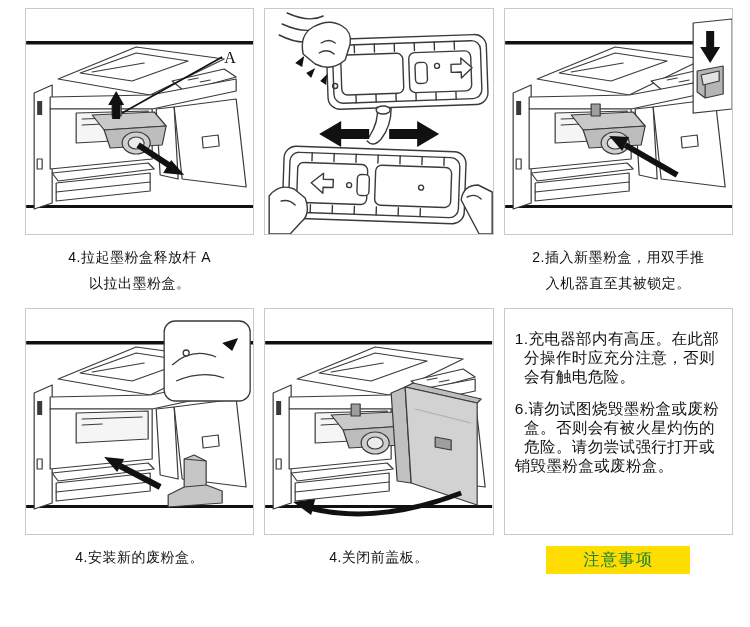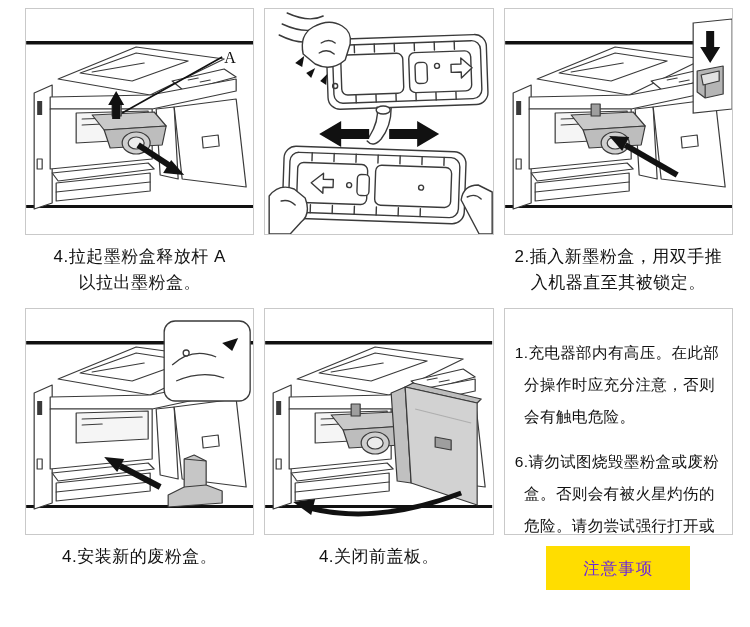--- a/index.html
+++ b/index.html
@@ -15,36 +15,37 @@
     margin:8px 17px 0 25px;
   }
   .cell{min-width:0;}
   .panel{
     height:225px;border:1px solid #c9c9c9;background:#fff;
     overflow:hidden;position:relative;
   }
   .panel svg{width:100%;height:100%;display:block;}
   .caption{
     margin:9px 0 0;text-align:center;
-    font-size:17px;line-height:26px;letter-spacing:0.5px;
+    font-size:14px;line-height:26px;letter-spacing:0.5px;
     white-space:pre-line;
   }
   .notes-box{
     height:203px;border:1px solid #c9c9c9;background:#fff;
     padding:20px 4px 2px 10px;overflow:hidden;
   }
   .note-item{
-    margin:8px 0 13px;font-size:15.5px;line-height:32px;
+    margin:0 0 13px;font-size:15.5px;line-height:19px;
     white-space:pre-wrap;letter-spacing:0.4px;
   }
   .badge-row{text-align:center;margin-top:11px;}
   .badge{
-    display:inline-block;background:#ffdd00;color:#6d28d9;
-    font-size:16.5px;line-height:28px;padding:8px 37px;
+    display:inline-block;background:#ffdd00;color:#15803d;
+    font-size:16.5px;line-height:28px;padding:0 37px;
     letter-spacing:1px;
+    font-family:Liberation Serif, serif;
   }
   .callout-a{font-family:"Liberation Serif","DejaVu Serif",serif;font-size:16px;}
 </style>
 </head>
 <body>
 
 <svg width="0" height="0" style="position:absolute" aria-hidden="true">
   <defs>
     <g id="copier" fill="#ffffff" stroke="#3a3a3a" stroke-width="1.2" stroke-linejoin="round" stroke-linecap="round">
       <polygon points="8,84 26,76 26,194 8,200"></polygon>

